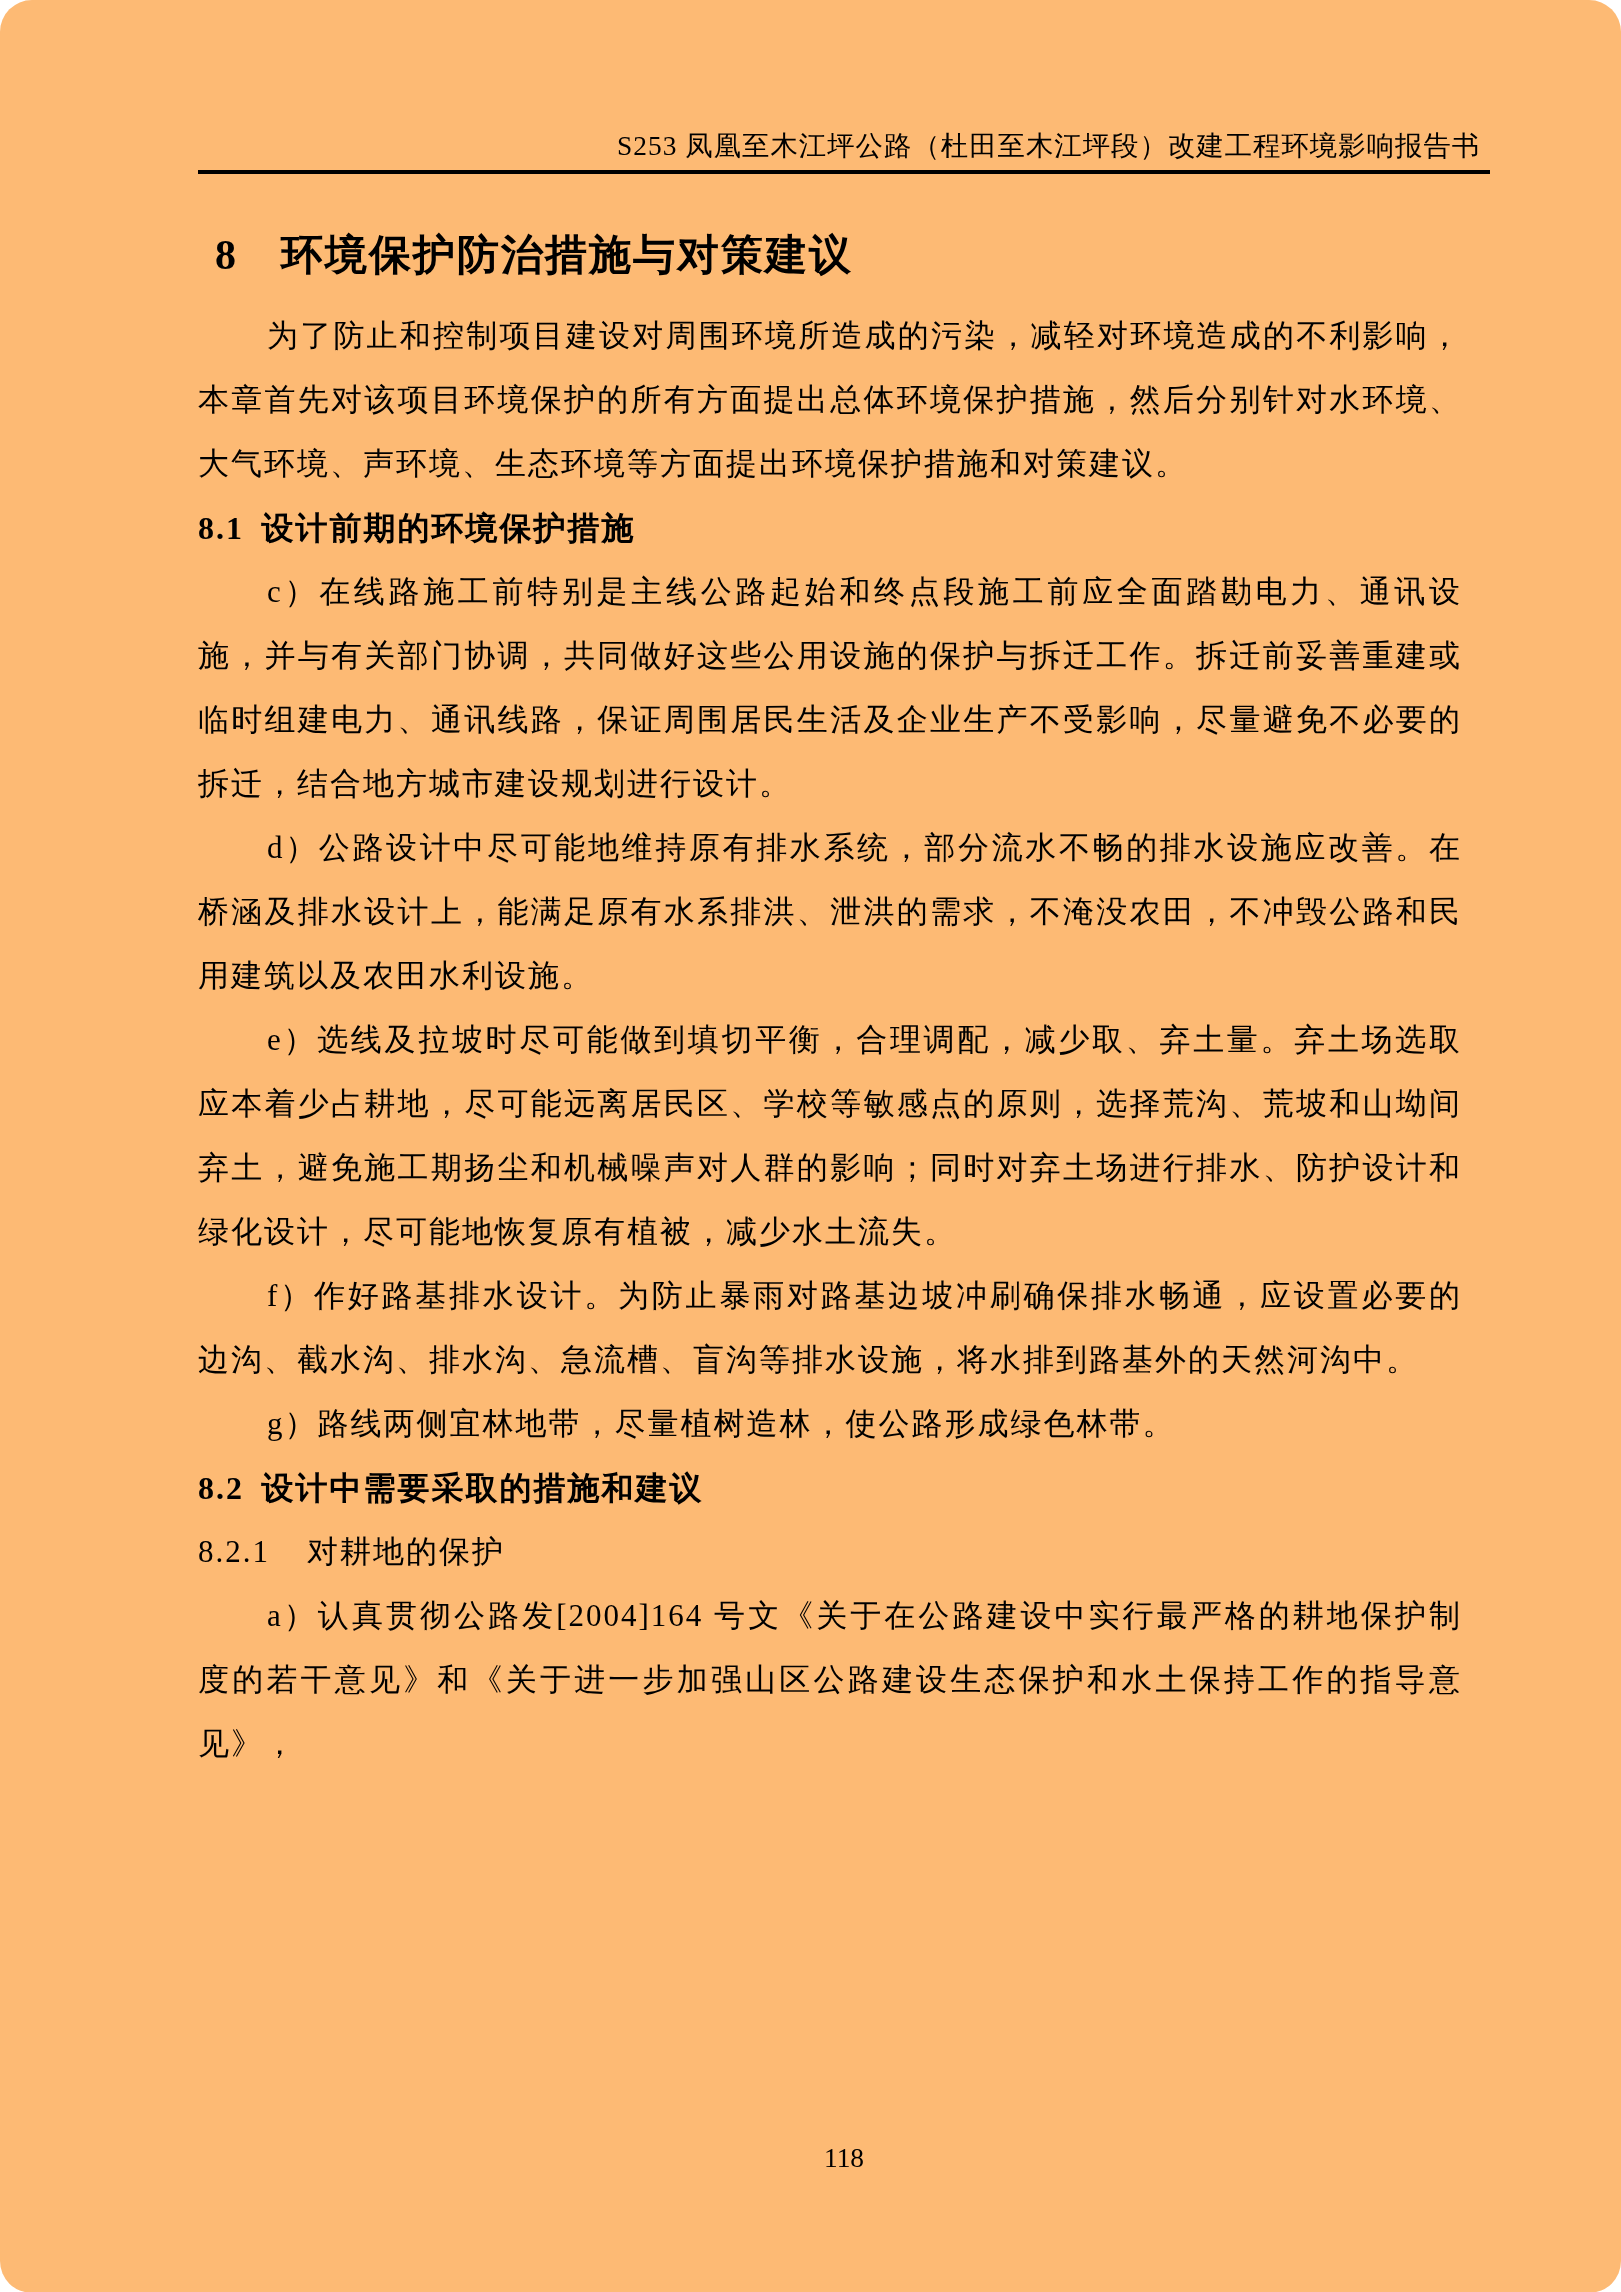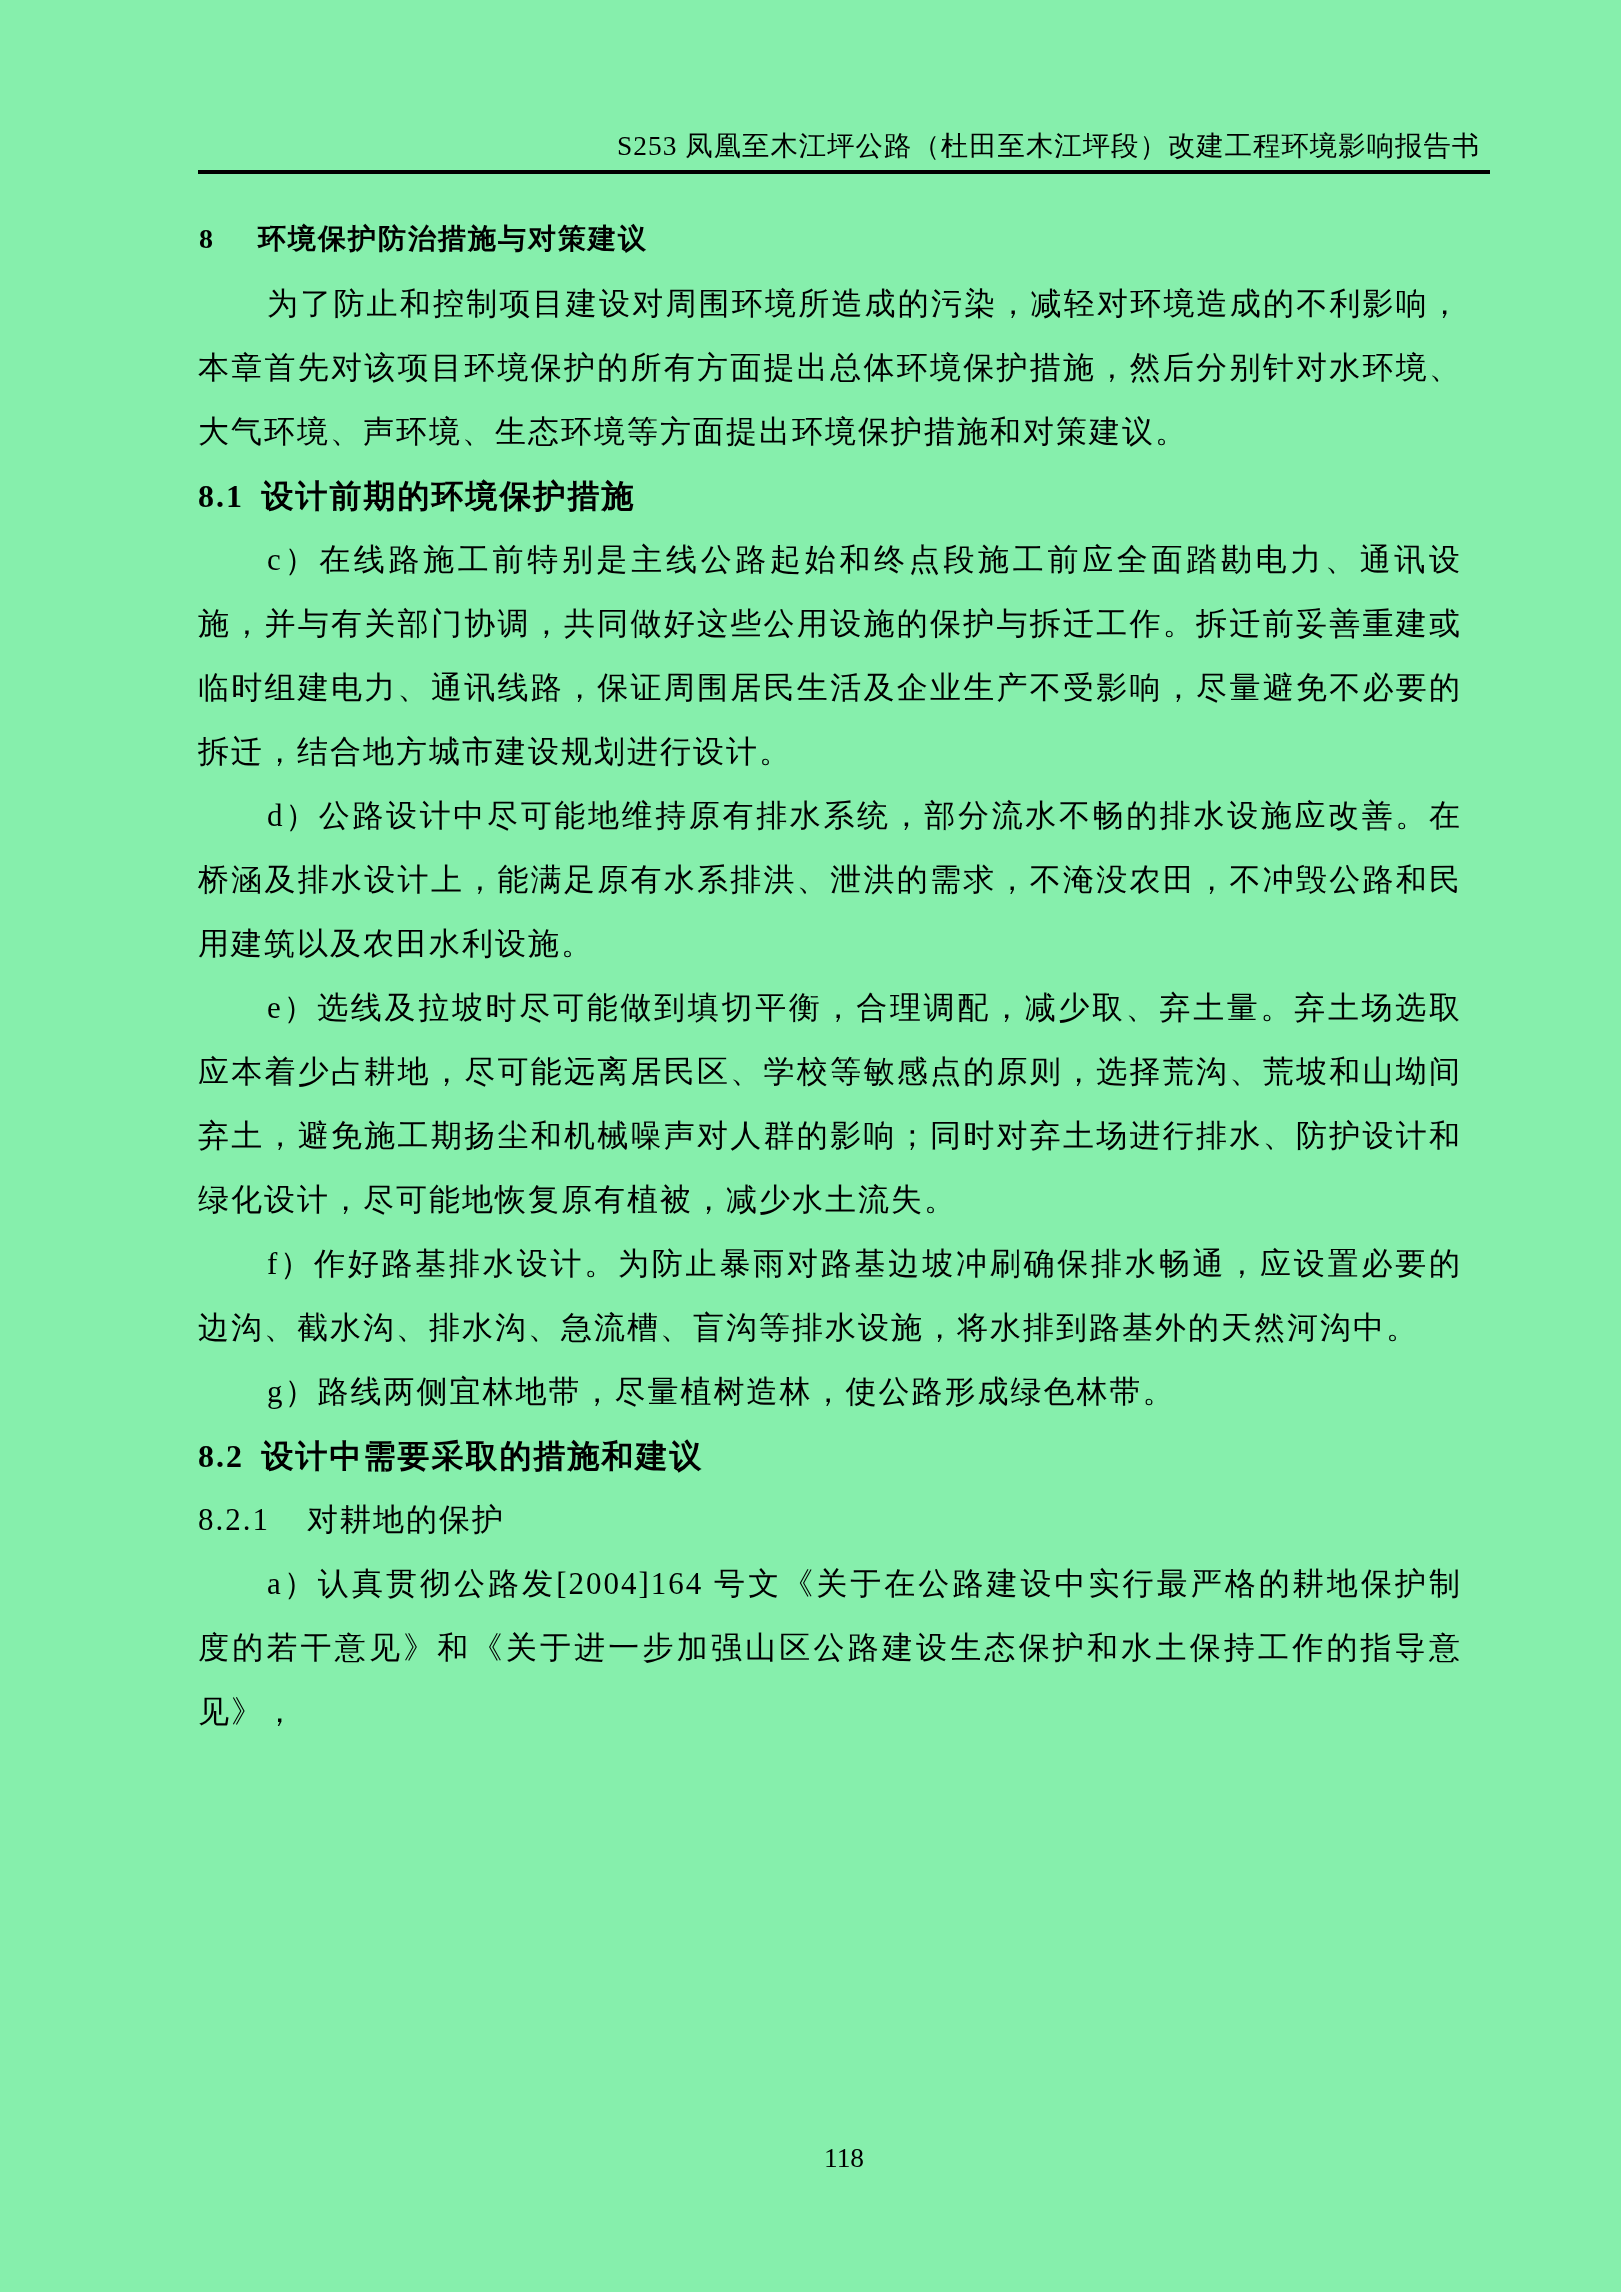--- a/index.html
+++ b/index.html
@@ -1,37 +1,38 @@
 <!DOCTYPE html>
 <html><head>
 <meta charset="utf-8">
 <style>
   html,body{margin:0;padding:0;background:#ffffff;}
   .page{
     position:relative;
     width:1621px;height:2293px;
-    background:#86efac;
+    background:#fdba74;
     color:#000000;
     font-family:"Liberation Serif","DejaVu Serif",serif;
     overflow:hidden;
+    border-radius:32px;
   }
   .header{
     position:absolute;left:198px;top:128px;width:1292px;
     border-bottom:4.9px solid #000000;
     padding-bottom:4.9px;
     text-align:right;
     font-size:27.4px;line-height:37px;letter-spacing:1px;
     white-space:nowrap;
   }
   .header .header-text{padding-right:9.8px;}
   .content{position:absolute;left:198px;top:206px;width:1294px;}
   h1.chapter{
-    margin:1px;
+    margin:17px;
     font-family:"Liberation Sans","DejaVu Sans",sans-serif;
-    font-weight:700;font-size:28px;line-height:64px;letter-spacing:2px;
+    font-weight:700;font-size:42px;line-height:64px;letter-spacing:2px;
   }
   h1.chapter .num{font-family:"Liberation Serif","DejaVu Serif",serif;margin-right:43px;}
   h2.section{
     margin:0;
     font-family:"Liberation Sans","DejaVu Sans",sans-serif;
     font-weight:700;font-size:32px;line-height:64px;letter-spacing:2px;
   }
   h2.section .num{font-family:"Liberation Serif","DejaVu Serif",serif;margin-right:17.6px;margin-top:16px;}
   h3.subsection{
     margin:0;

